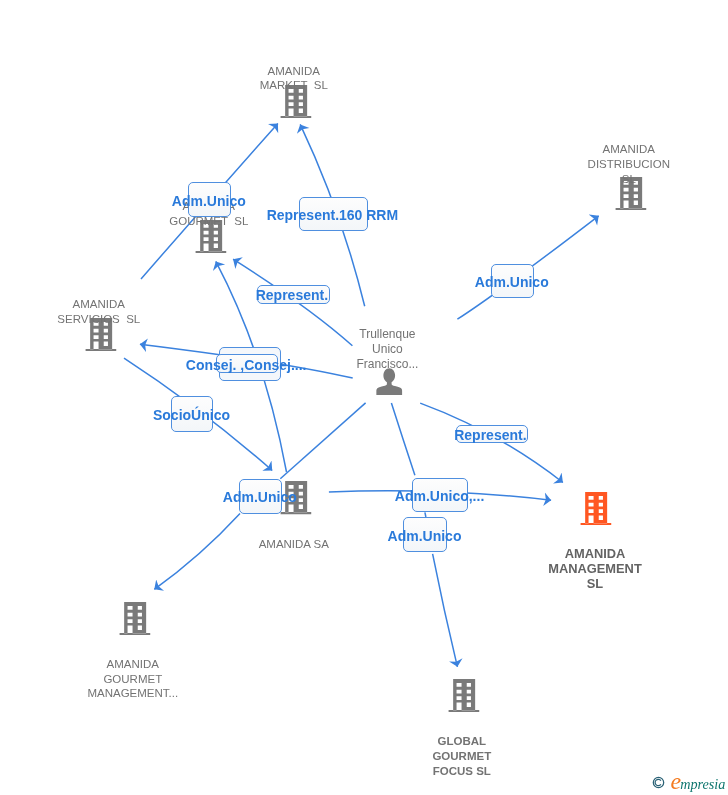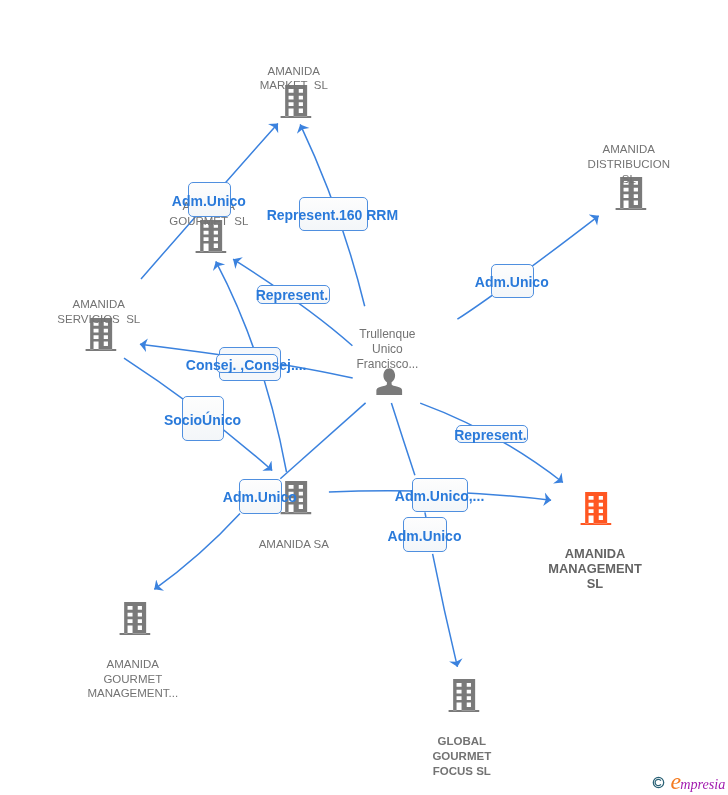--- a/index.html
+++ b/index.html
@@ -25,21 +25,21 @@
        white-space:nowrap;padding-top:2.4px;padding-right:1.4px;font-weight:bold;}
   .rel .ln{display:block;}
   .rel.trail{padding-right:3.2px;}
   .rel-stack{position:absolute;box-sizing:border-box;
        border:1.25px solid #4f8fdf;border-radius:5px;background:#f4f7fb;}
 
   #watermark{position:absolute;left:651.5px;top:776px;display:flex;align-items:flex-start;}
   #watermark .brand{margin-left:6px;position:relative;top:-8px;
        font-family:"Liberation Serif",serif;font-style:italic;}
   #watermark .brand-e{color:#f47b20;font-size:24px;letter-spacing:-1px;}
-  #watermark .brand-rest{color:#a21caf;font-size:14.2px;}
+  #watermark .brand-rest{color:#0f766e;font-size:14.2px;}
 </style>
 </head>
 <body>
 
 <div id="canvas">
 
   <svg id="edges" viewBox="0 0 728 795">
     <defs>
       <marker id="ah" markerWidth="15" markerHeight="15" refX="7.4" refY="7" orient="auto" markerUnits="userSpaceOnUse">
         <path d="M7.4,7 L0.3,0 L2.1,7 L0.2,13.8 Z" fill="#3b82de"></path>
@@ -175,21 +175,21 @@
   <div class="rel" style="left:216.1px;top:354px;width:61.5px;height:19px;">
     <span class="ln">Consej. ,</span>
     <span class="ln">Consej....</span>
   </div>
 
   <div class="rel" style="left:490.9px;top:263.8px;width:43.1px;height:34.5px;">
     <span class="ln">Adm.</span>
     <span class="ln">Unico</span>
   </div>
 
-  <div class="rel" style="left:182px;top:396.1px;width:42.3px;height:45px;">
+  <div class="rel" style="left:171px;top:396.1px;width:42.3px;height:36px;">
     <span class="ln">Socio</span>
     <span class="ln">Único</span>
   </div>
 
   <div class="rel" style="left:239.1px;top:479.1px;width:42.8px;height:34.6px;">
     <span class="ln">Adm.</span>
     <span class="ln">Unico</span>
   </div>
 
   <div class="rel trail" style="left:456.3px;top:424.7px;width:71.4px;height:18.6px;">

